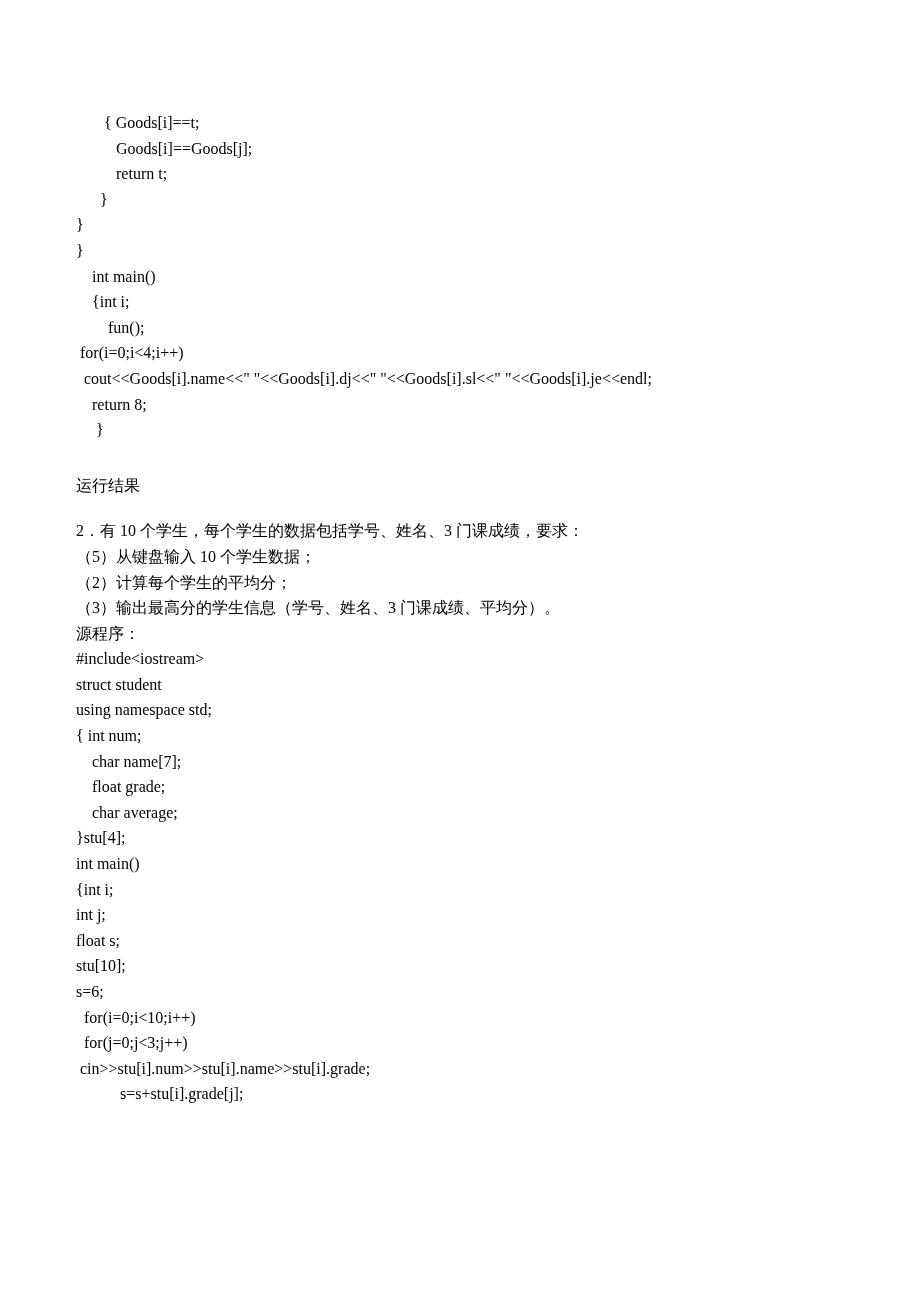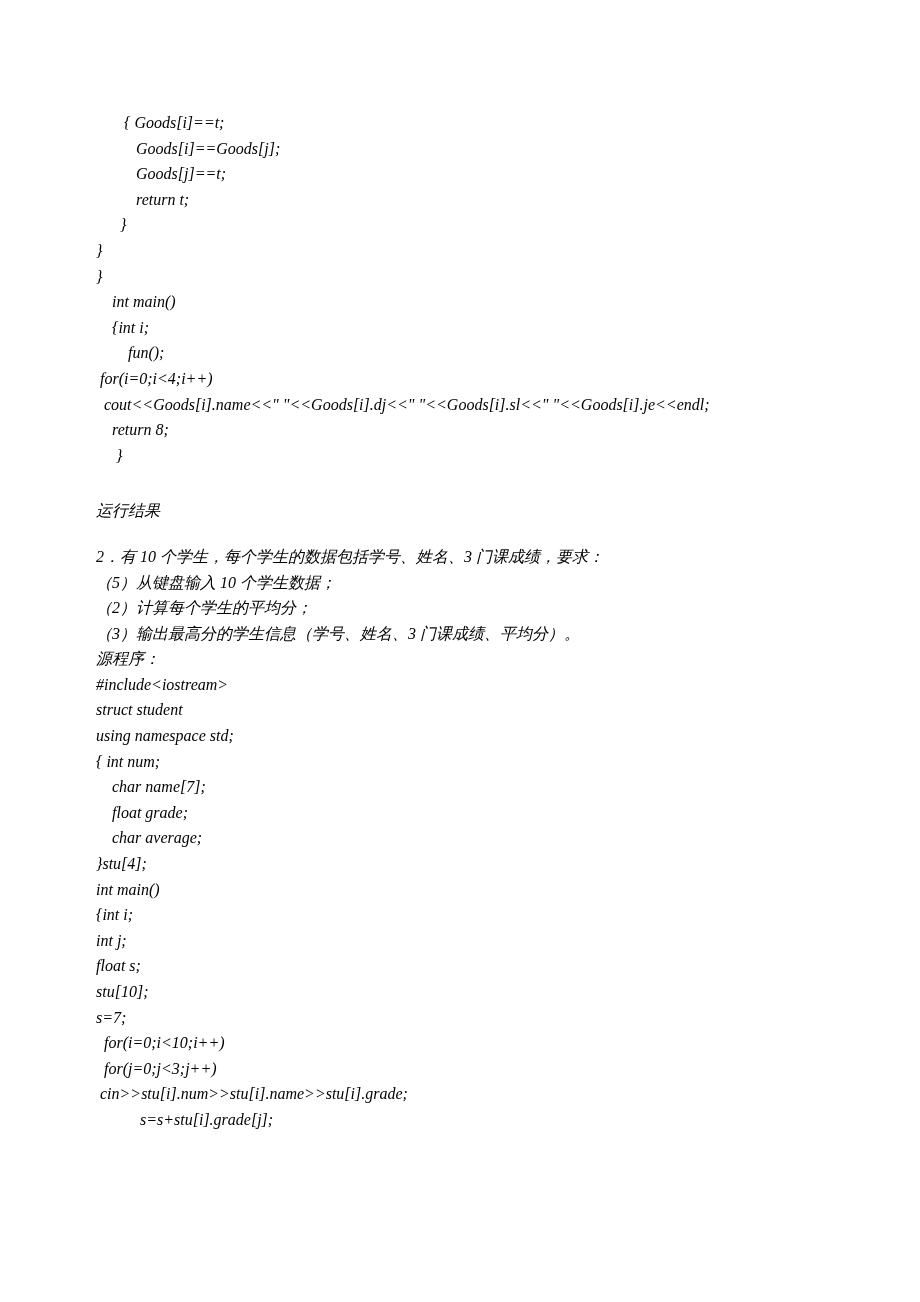--- a/index.html
+++ b/index.html
@@ -7,42 +7,40 @@
     padding: 0;
     background: #ffffff;
     font-family: "Times New Roman", "SimSun", serif;
     font-size: 16px;
     color: #000000;
     line-height: 1.6;
   }
   .page {
     width: 920px;
     min-height: 1302px;
-    padding: 110px 170px 80px 96px;
+    padding: 110px 170px 80px 76px;
     box-sizing: border-box;
-    font-style: italic;
   }
   .code-line {
     white-space: pre;
     font-family: "Times New Roman", "SimSun", serif;
   }
   .heading {
     margin-top: 30px;
     margin-bottom: 20px;
   }
 </style>
 </head>
 <body>
 
 <div class="page">
 
   <div>
     <div class="code-line">       { Goods[i]==t;</div>
     <div class="code-line">          Goods[i]==Goods[j];</div>
-    <div class="code-line">          Goods[j]==t;</div>
     <div class="code-line">          return t;</div>
     <div class="code-line">      }</div>
     <div class="code-line"></div>
     <div class="code-line">}</div>
     <div class="code-line"></div>
     <div class="code-line"></div>
     <div class="code-line">}</div>
     <div class="code-line">    int main()</div>
     <div class="code-line">    {int i;</div>
     <div class="code-line">        fun();</div>
@@ -70,20 +68,20 @@
     <div class="code-line">{ int num;</div>
     <div class="code-line">    char name[7];</div>
     <div class="code-line">    float grade;</div>
     <div class="code-line">    char average;</div>
     <div class="code-line">}stu[4];</div>
     <div class="code-line">int main()</div>
     <div class="code-line">{int i;</div>
     <div class="code-line">int j;</div>
     <div class="code-line">float s;</div>
     <div class="code-line">stu[10];</div>
-    <div class="code-line">s=7;</div>
+    <div class="code-line">s=6;</div>
     <div class="code-line">  for(i=0;i&lt;10;i++)</div>
     <div class="code-line">  for(j=0;j&lt;3;j++)</div>
     <div class="code-line"> cin&gt;&gt;stu[i].num&gt;&gt;stu[i].name&gt;&gt;stu[i].grade;</div>
     <div class="code-line">           s=s+stu[i].grade[j];</div>
   </div>
 
 </div>
 
 </body></html>

